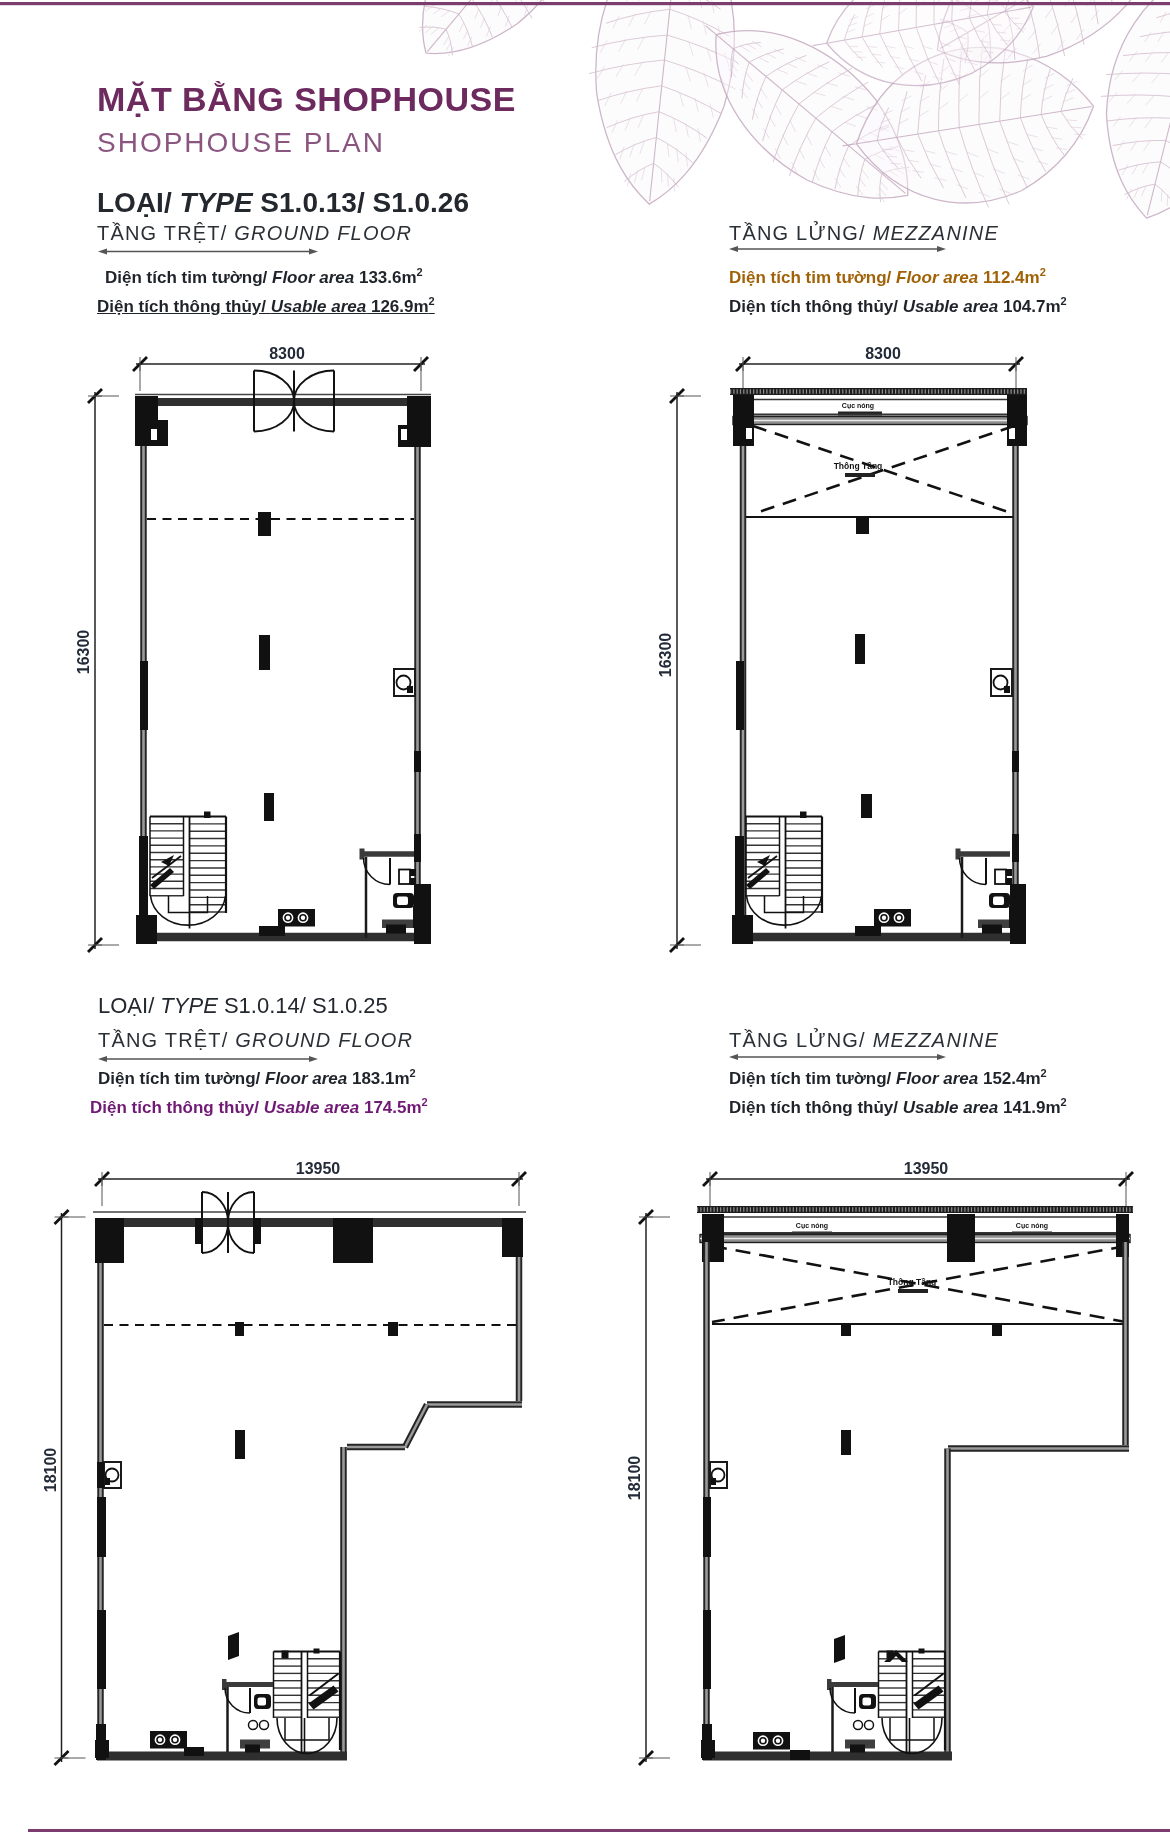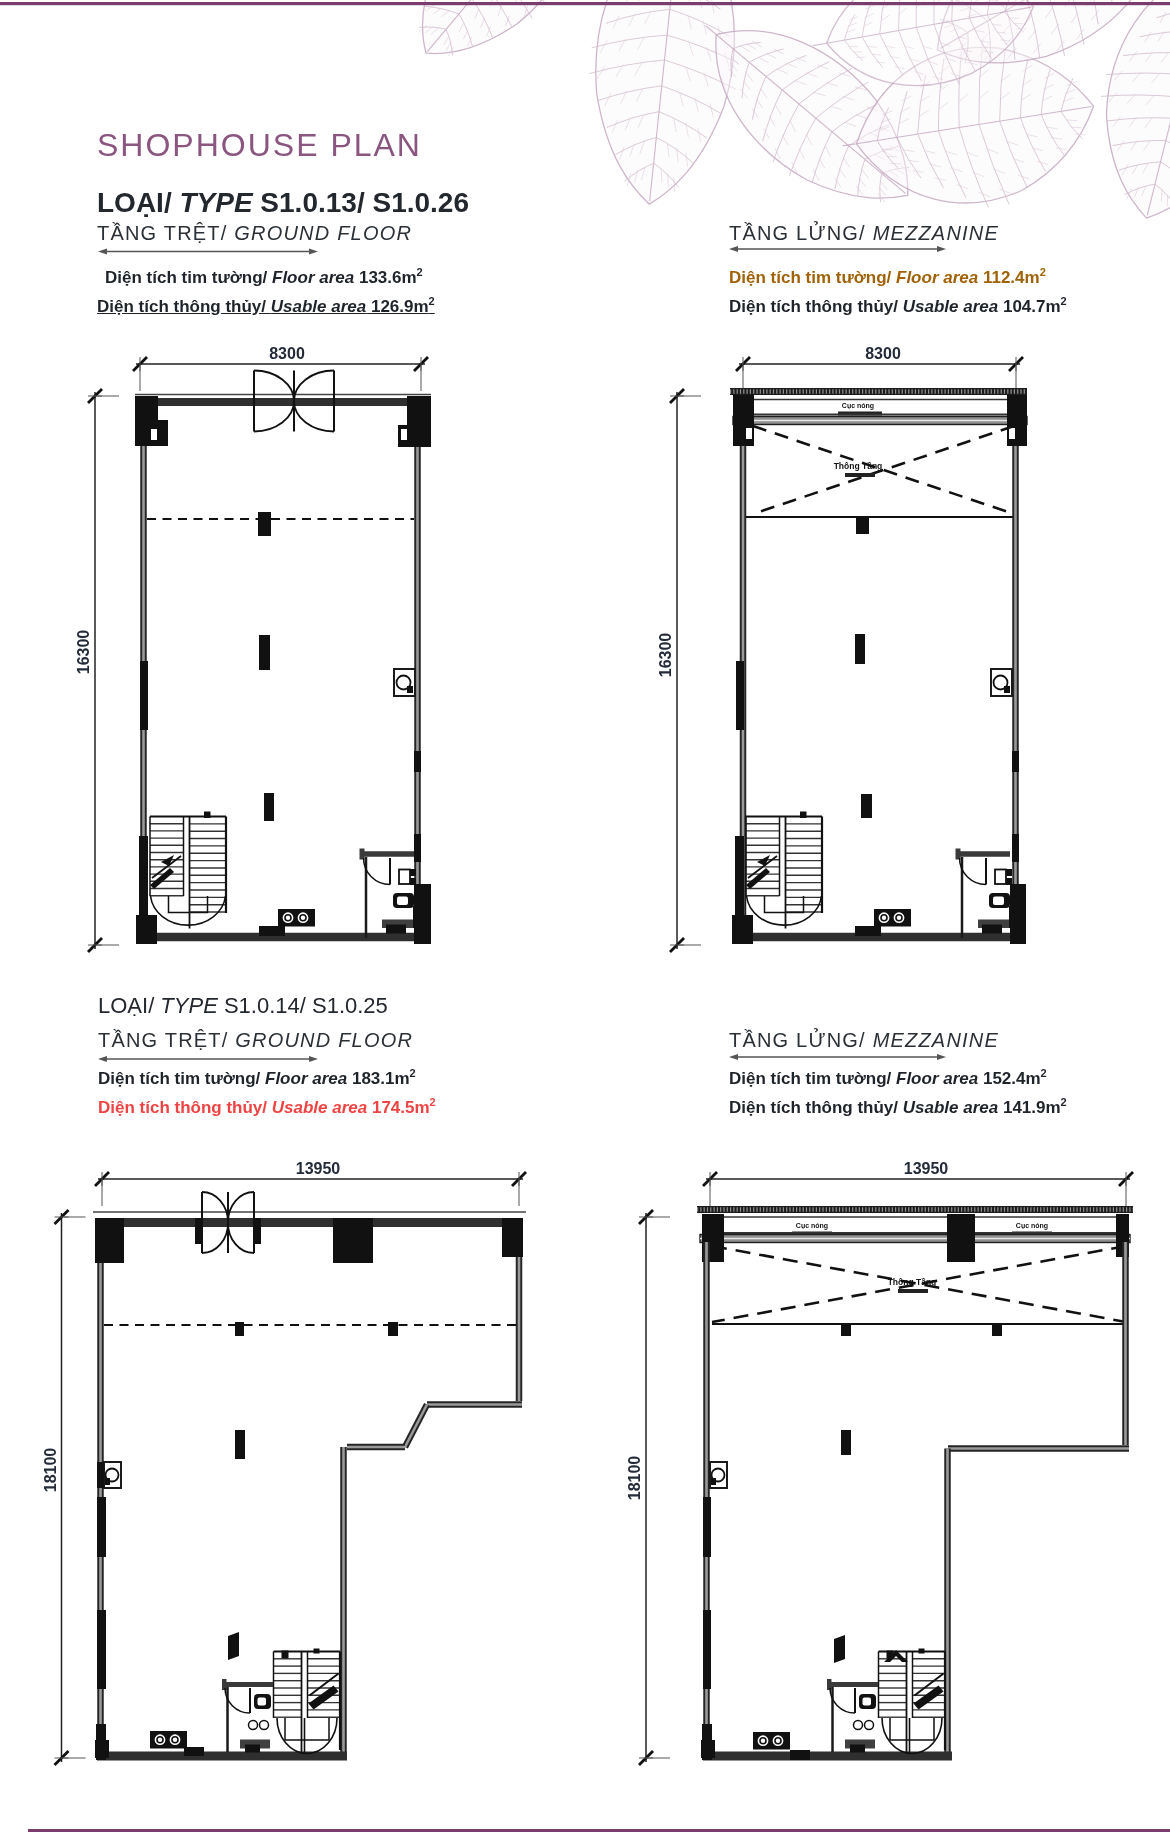--- a/index.html
+++ b/index.html
@@ -1024,29 +1024,30 @@
 <circle cx="869" cy="1725" r="4.5" stroke="#111" stroke-width="1.5" fill="#fff"></circle>
 <rect x="845" y="1739.5" width="30" height="9" fill="#3f3f3f"></rect>
 <rect x="850" y="1744.5" width="15" height="8" fill="#111"></rect>
 <rect x="753" y="1732" width="37" height="17.5" fill="#111"></rect>
 <circle cx="763" cy="1740.7" r="4.6" stroke="#fff" stroke-width="1.6" fill="none"></circle>
 <circle cx="778" cy="1740.7" r="4.6" stroke="#fff" stroke-width="1.6" fill="none"></circle>
 <circle cx="763" cy="1740.7" r="2.2" fill="#fff"></circle>
 <circle cx="778" cy="1740.7" r="2.2" fill="#fff"></circle>
 <rect x="790" y="1750" width="20" height="10" fill="#111"></rect>
 </svg>
-<div class="t" style="left:97px;top:127px;font-size:32px;color:#8a5680;letter-spacing:2px;">SHOPHOUSE PLAN</div>
+<div class="t" style="left:97px;top:80px;font-size:34px;font-weight:bold;color:#6d2a5e;letter-spacing:0.5px;">MẶT BẰNG SHOPHOUSE</div>
+<div class="t" style="left:97px;top:127px;font-size:28px;color:#8a5680;letter-spacing:2px;">SHOPHOUSE PLAN</div>
 
 <div class="t" style="left:97px;top:187px;font-size:28px;font-weight:bold;color:#23272e;">LOẠI/ <i>TYPE</i> S1.0.13/ S1.0.26</div>
 <div class="t" style="left:97px;top:222px;font-size:20px;color:#2b3036;letter-spacing:1.2px;">TẦNG TRỆT/ <i>GROUND FLOOR</i></div>
 <div class="t" style="left:729px;top:222px;font-size:20px;color:#2b3036;letter-spacing:1.2px;">TẦNG LỬNG/ <i>MEZZANINE</i></div>
 <div class="t" style="left:105px;top:266px;font-size:17px;font-weight:bold;color:#1f242b;">Diện tích tim tường/ <i>Floor area</i> 133.6m<sup style="font-size:11px">2</sup></div>
 <div class="t" style="left:97px;top:295px;font-size:17px;font-weight:bold;color:#1f242b;text-decoration:underline;">Diện tích thông thủy/ <i>Usable area</i> 126.9m<sup style="font-size:11px">2</sup></div>
 <div class="t" style="left:729px;top:266px;font-size:17px;font-weight:bold;color:#a16207;">Diện tích tim tường/ <i>Floor area</i> 112.4m<sup style="font-size:11px">2</sup></div>
 <div class="t" style="left:729px;top:295px;font-size:17px;font-weight:bold;color:#1f242b;">Diện tích thông thủy/ <i>Usable area</i> 104.7m<sup style="font-size:11px">2</sup></div>
 
 <div class="t" style="left:98px;top:993px;font-size:22px;font-weight:normal;color:#23272e;">LOẠI/ <i>TYPE</i> S1.0.14/ S1.0.25</div>
 <div class="t" style="left:98px;top:1029px;font-size:20px;color:#2b3036;letter-spacing:1.2px;">TẦNG TRỆT/ <i>GROUND FLOOR</i></div>
 <div class="t" style="left:729px;top:1029px;font-size:20px;color:#2b3036;letter-spacing:1.2px;">TẦNG LỬNG/ <i>MEZZANINE</i></div>
 <div class="t" style="left:98px;top:1067px;font-size:17px;font-weight:bold;color:#1f242b;">Diện tích tim tường/ <i>Floor area</i> 183.1m<sup style="font-size:11px">2</sup></div>
-<div class="t" style="left:98px;top:1096px;font-size:17px;font-weight:bold;color:#ef4444;">Diện tích thông thủy/ <i>Usable area</i> 174.5m<sup style="font-size:11px">2</sup></div>
+<div class="t" style="left:90px;top:1096px;font-size:17px;font-weight:bold;color:#701a75;">Diện tích thông thủy/ <i>Usable area</i> 174.5m<sup style="font-size:11px">2</sup></div>
 <div class="t" style="left:729px;top:1067px;font-size:17px;font-weight:bold;color:#1f242b;">Diện tích tim tường/ <i>Floor area</i> 152.4m<sup style="font-size:11px">2</sup></div>
 <div class="t" style="left:729px;top:1096px;font-size:17px;font-weight:bold;color:#1f242b;">Diện tích thông thủy/ <i>Usable area</i> 141.9m<sup style="font-size:11px">2</sup></div>
 </div>
 </body></html>

